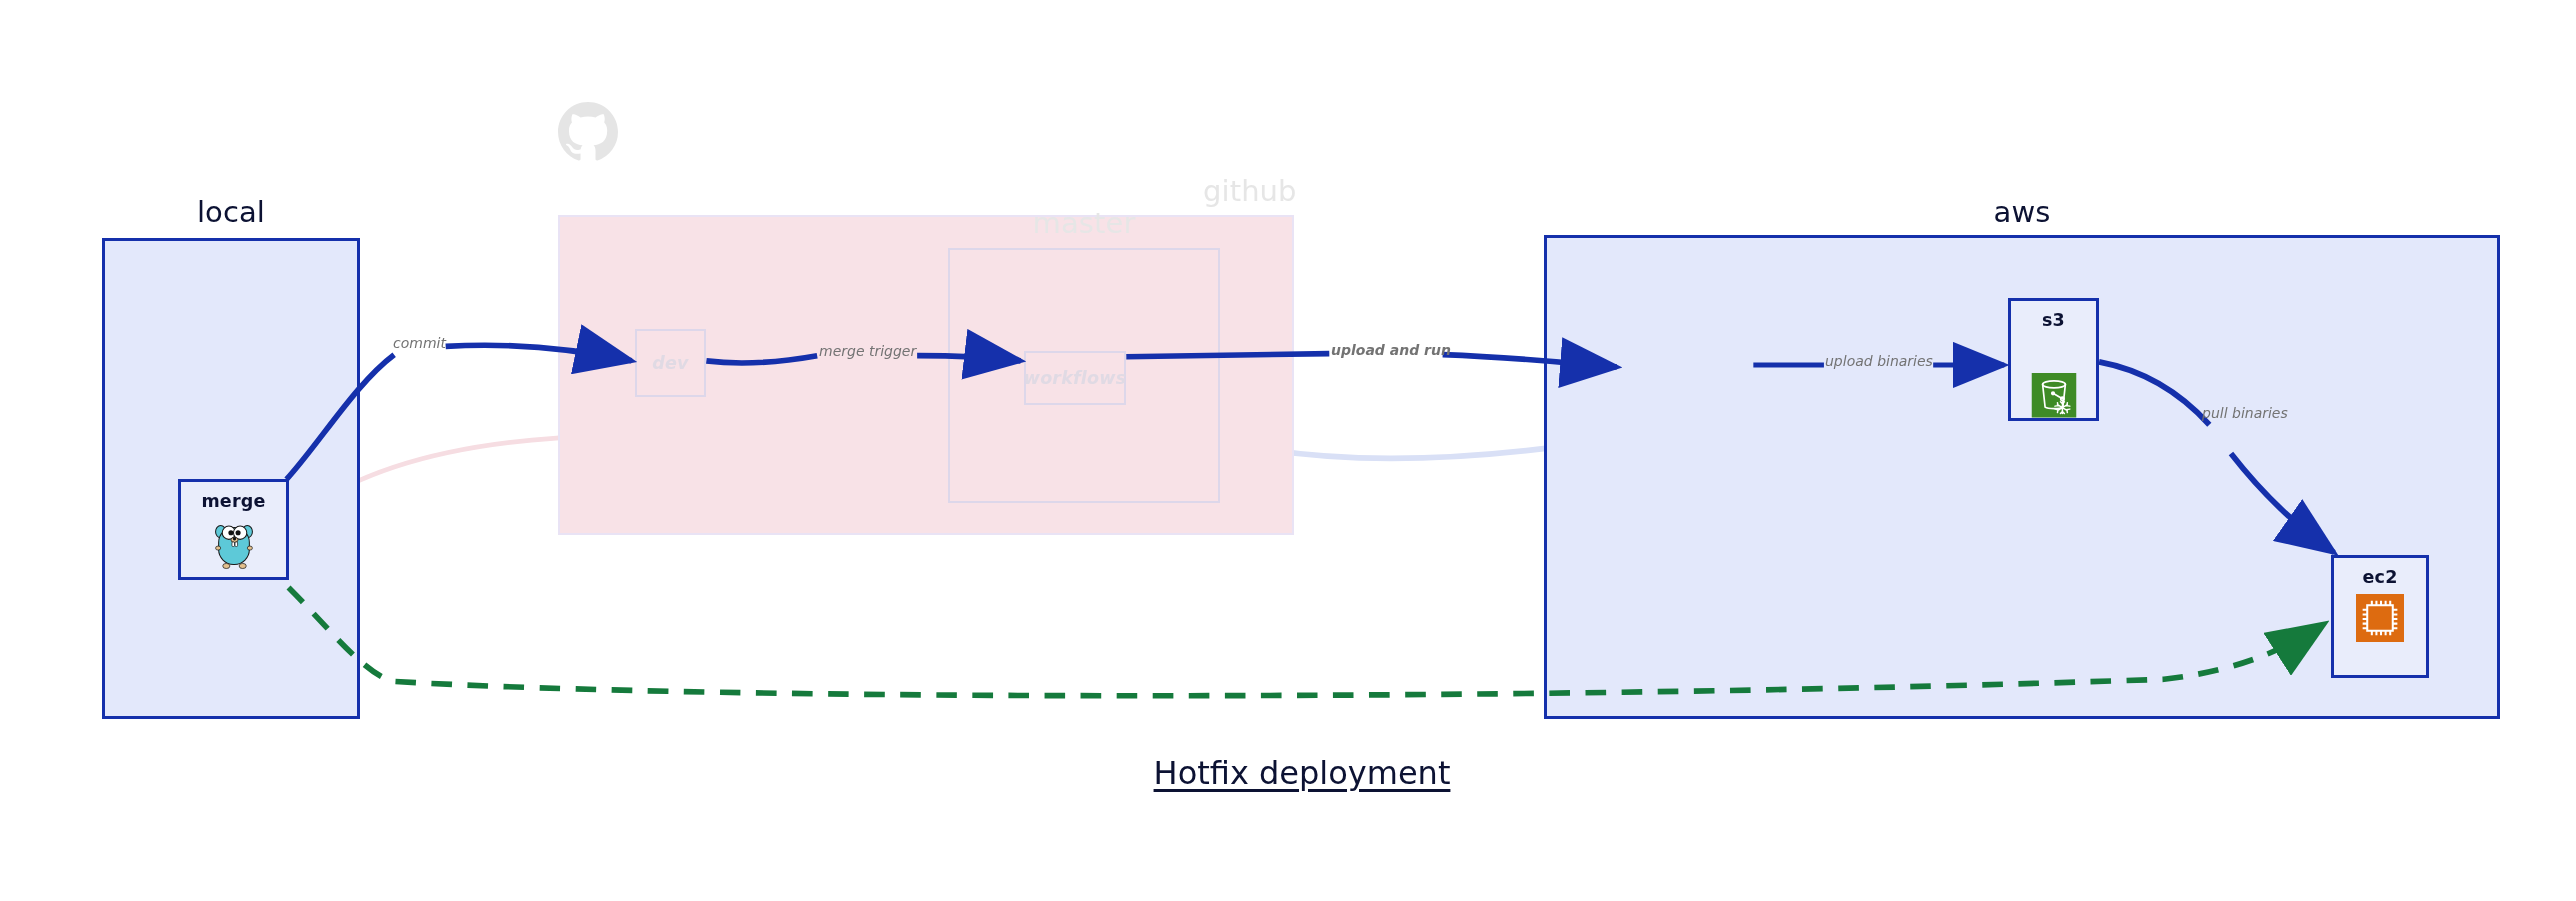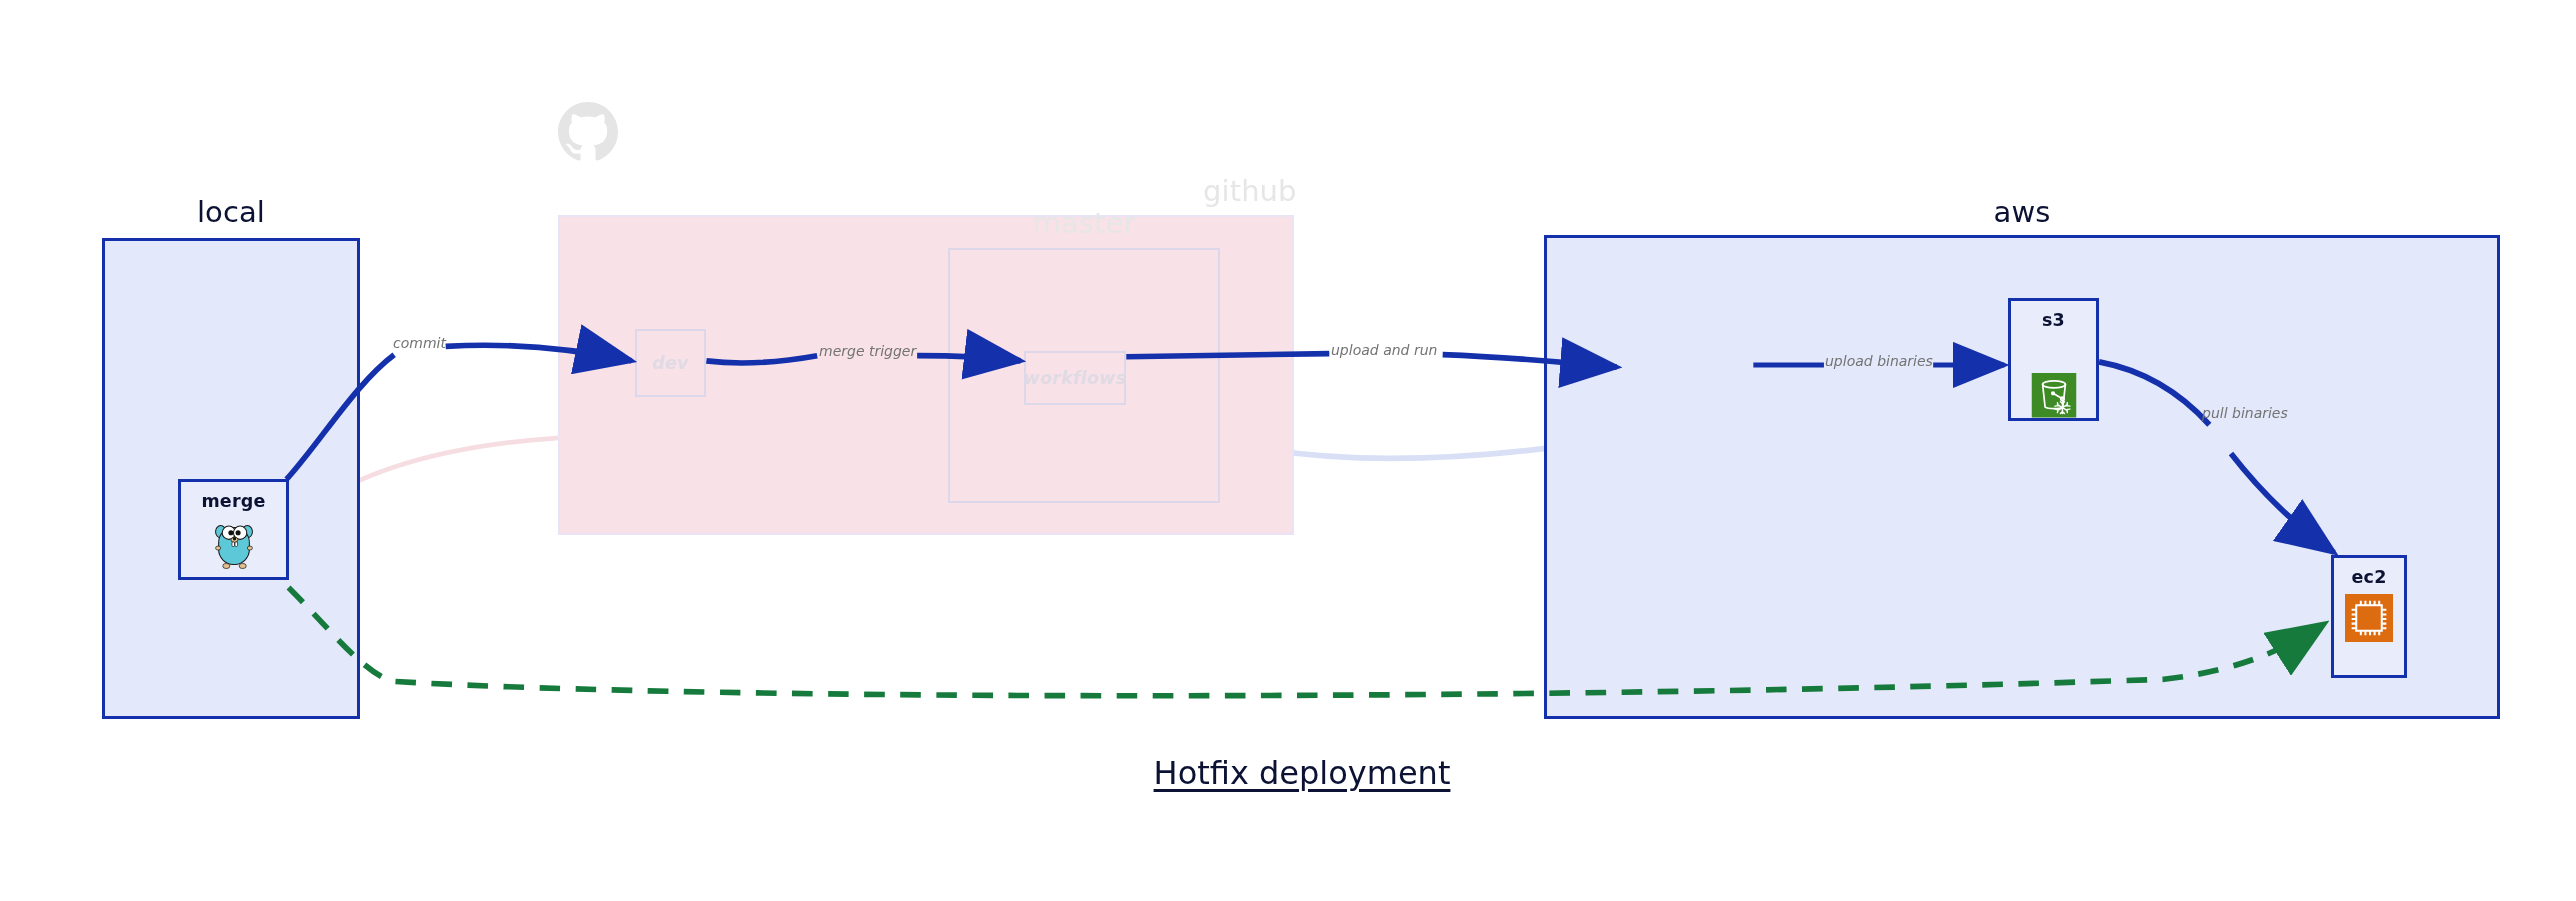--- a/index.html
+++ b/index.html
@@ -19,21 +19,21 @@
 
   
   .node{position:absolute;box-sizing:border-box;background:#e9edfb;border:3.6px solid #1530ab;
         display:flex;flex-direction:column;align-items:center;}
   .node-title{font-size:17.5px;font-weight:bold;color:#0c1233;margin-top:9.3px;letter-spacing:0.2px;white-space:nowrap;}
   .node-icon{margin-top:7.2px;}
 
   .node-code{left:178px;top:479px;width:111px;height:101px;}
   .node-builders{left:1620px;top:298px;width:133px;height:123px;}
   .node-s3{left:2008px;top:298px;width:91px;height:123px;gap:36px;}
-  .node-ec2{left:2331px;top:555px;width:76px;height:123px;}
+  .node-ec2{left:2331px;top:555px;width:98px;height:123px;}
 
   
   .node-faded{position:absolute;box-sizing:border-box;background:transparent;border:2.1px solid #ddd7ea;
               display:flex;align-items:center;justify-content:center;}
   .node-faded span{font-size:17.5px;font-weight:bold;color:#e0dae4;letter-spacing:0.2px;font-style:italic;}
   .node-dev{left:635px;top:329px;width:71px;height:68px;}
   .node-workflows{left:1024px;top:335px;width:102px;height:54px;margin-top:16px;}
 
   
   .edge-label{position:absolute;font-style:italic;font-size:14px;color:#737373;white-space:nowrap;}
@@ -179,20 +179,20 @@
     <path d="M 3752 708 L 3890 708" fill="none" stroke="#1530ab" stroke-width="10" marker-end="url(#ah-blue)"></path>
 
     <path d="M 4074 702 C 4160 718 4230 760 4288 824" fill="none" stroke="#1530ab" stroke-width="11"></path>
     <path d="M 4330 880 C 4400 970 4470 1030 4530 1072" fill="none" stroke="#1530ab" stroke-width="11" marker-end="url(#ah-blue)"></path>
 
     <path d="M 560 1140 C 640 1220 700 1300 760 1322 C 1400 1360 3000 1360 4200 1318 C 4360 1300 4450 1250 4512 1210" fill="none" stroke="#157a3c" stroke-width="11" stroke-dasharray="40 30" stroke-linecap="butt" marker-end="url(#ah-green)"></path>
   </svg>
 
   <div class="edge-label" style="left:393px;top:335px;">commit</div>
   <div class="edge-label" style="left:819px;top:343px;font-style:italic;">merge trigger</div>
-  <div class="edge-label" style="left:1331px;top:342px;">upload and run</div>
+  <div class="edge-label" style="left:1331px;top:342px;font-weight:bold;">upload and run</div>
   <div class="edge-label" style="left:1825px;top:353px;">upload binaries</div>
   <div class="edge-label" style="left:2202px;top:405px;">pull binaries</div>
 
   <div class="diagram-title">Hotfix deployment</div>
 
 </div>
 
 
 </body></html>

